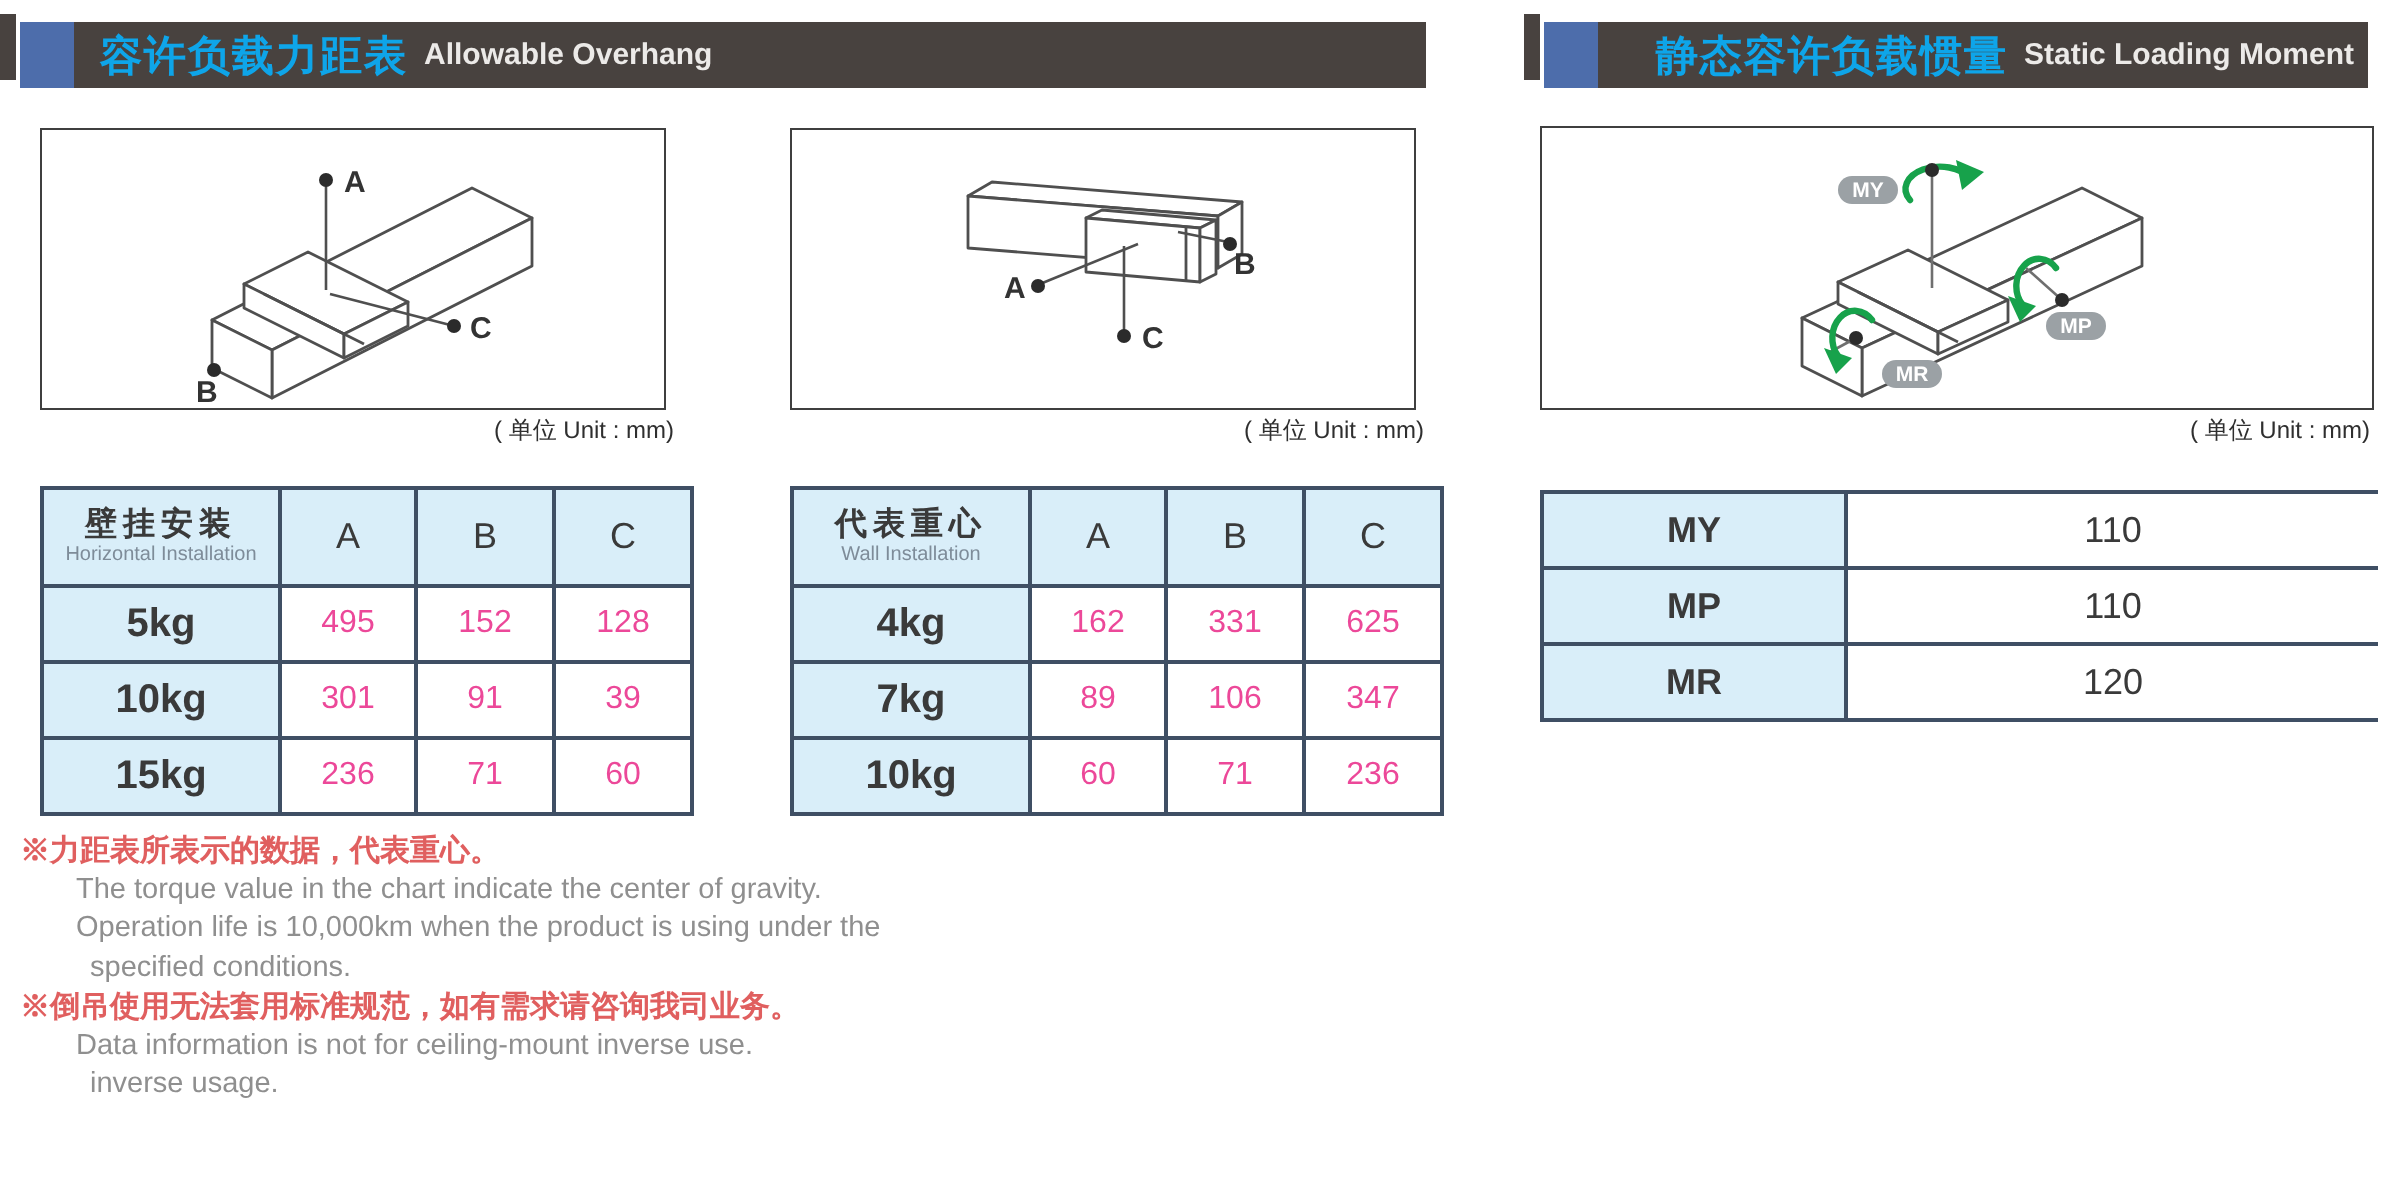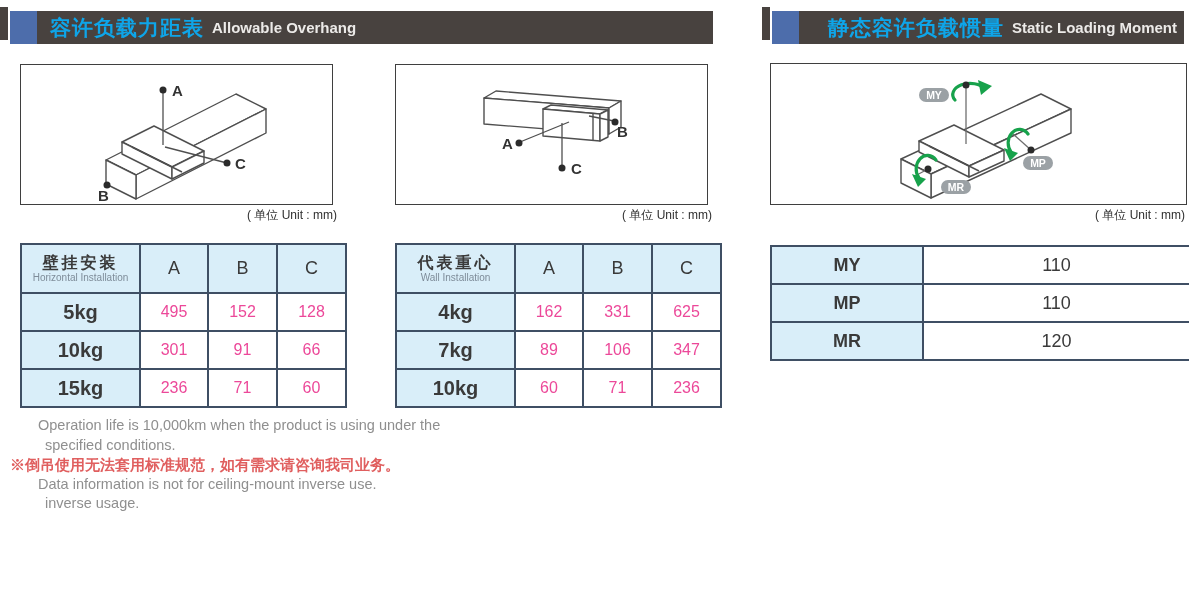--- a/index.html
+++ b/index.html
@@ -168,21 +168,21 @@
     <tr style="height:38px;">
       <td class="blue kg">5kg</td>
       <td class="val">495</td>
       <td class="val">152</td>
       <td class="val">128</td>
     </tr>
     <tr style="height:38px;">
       <td class="blue kg">10kg</td>
       <td class="val">301</td>
       <td class="val">91</td>
-      <td class="val">66</td>
+      <td class="val">39</td>
     </tr>
     <tr style="height:38px;">
       <td class="blue kg">15kg</td>
       <td class="val">236</td>
       <td class="val">71</td>
       <td class="val">60</td>
     </tr>
   </tbody>
     </table>
 
@@ -229,20 +229,22 @@
       <td class="mval">110</td>
     </tr>
     <tr style="height:38px;">
       <td class="blue lab">MR</td>
       <td class="mval">120</td>
     </tr>
   </tbody>
     </table>
 
   <div class="notes">
+    <div class="note-zh">※力距表所表示的数据，代表重心。</div>
+    <div class="note-en">The torque value in the chart indicate the center of gravity.</div>
     <div class="note-en">Operation life is 10,000km when the product is using under the</div>
     <div class="note-en cont">specified conditions.</div>
     <div class="note-zh">※倒吊使用无法套用标准规范，如有需求请咨询我司业务。</div>
     <div class="note-en">Data information is not for ceiling-mount inverse use.</div>
     <div class="note-en cont">inverse usage.</div>
   </div>
 
 </div>
 
 </body></html>

